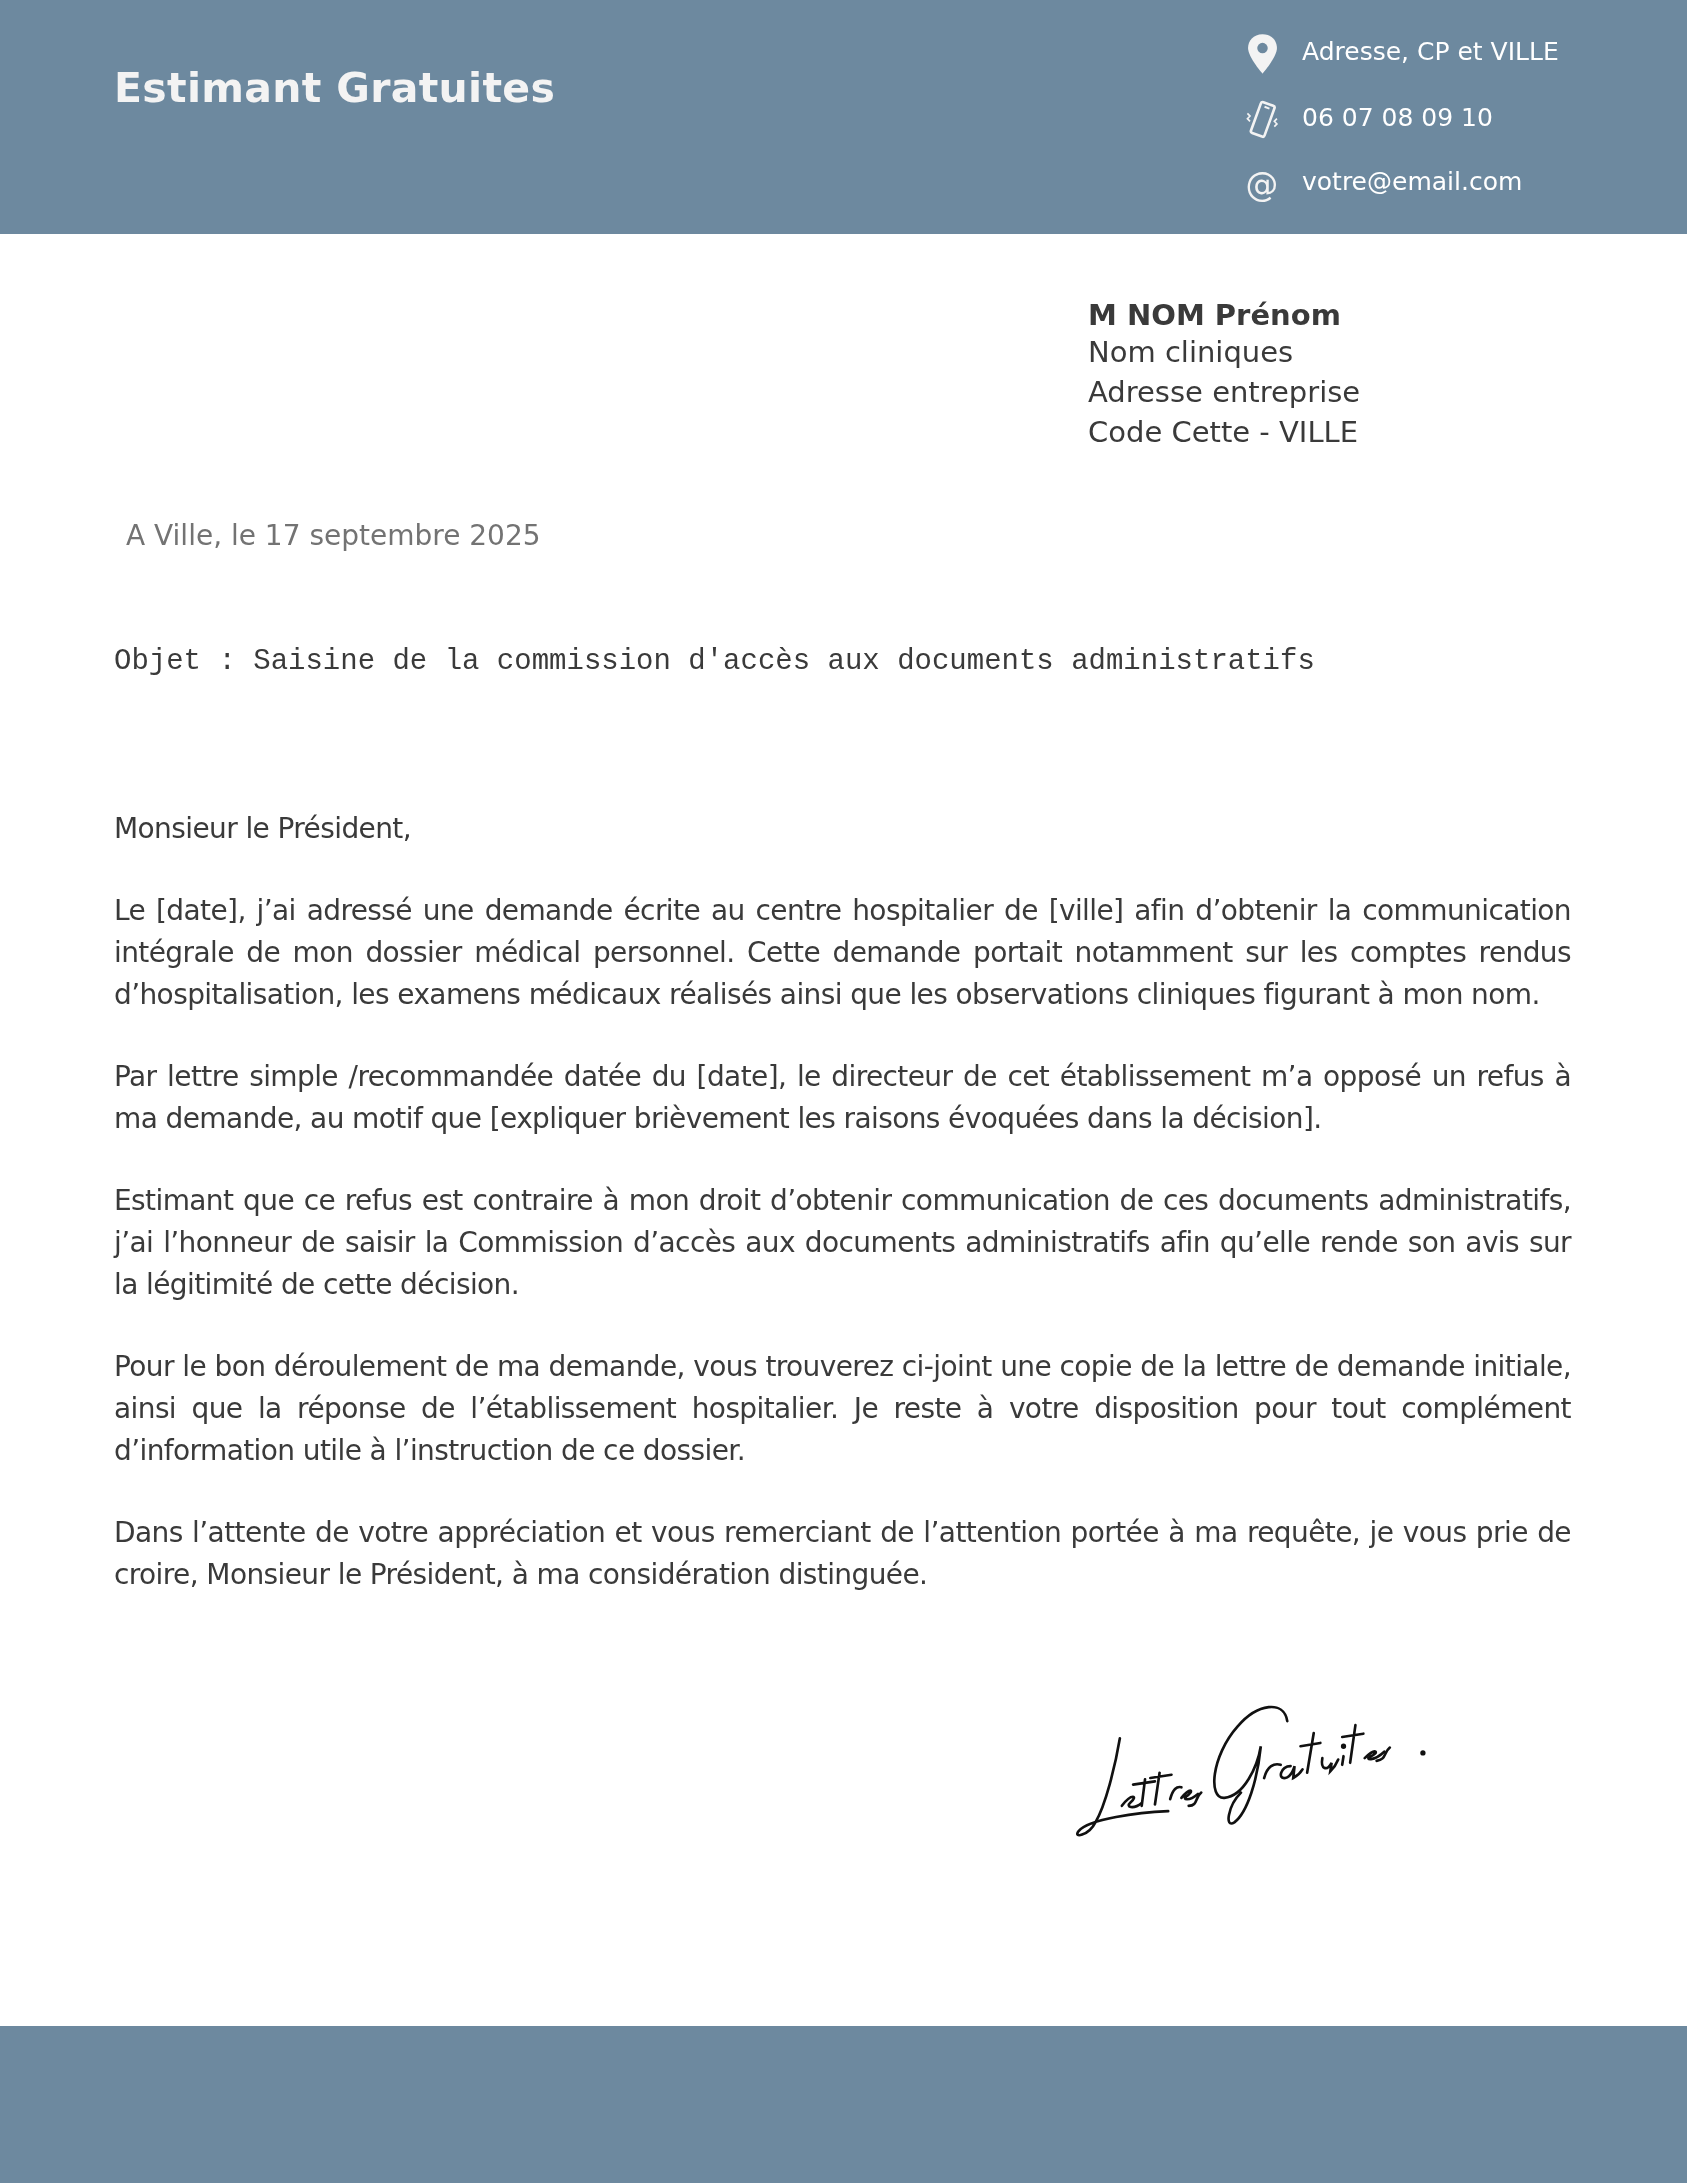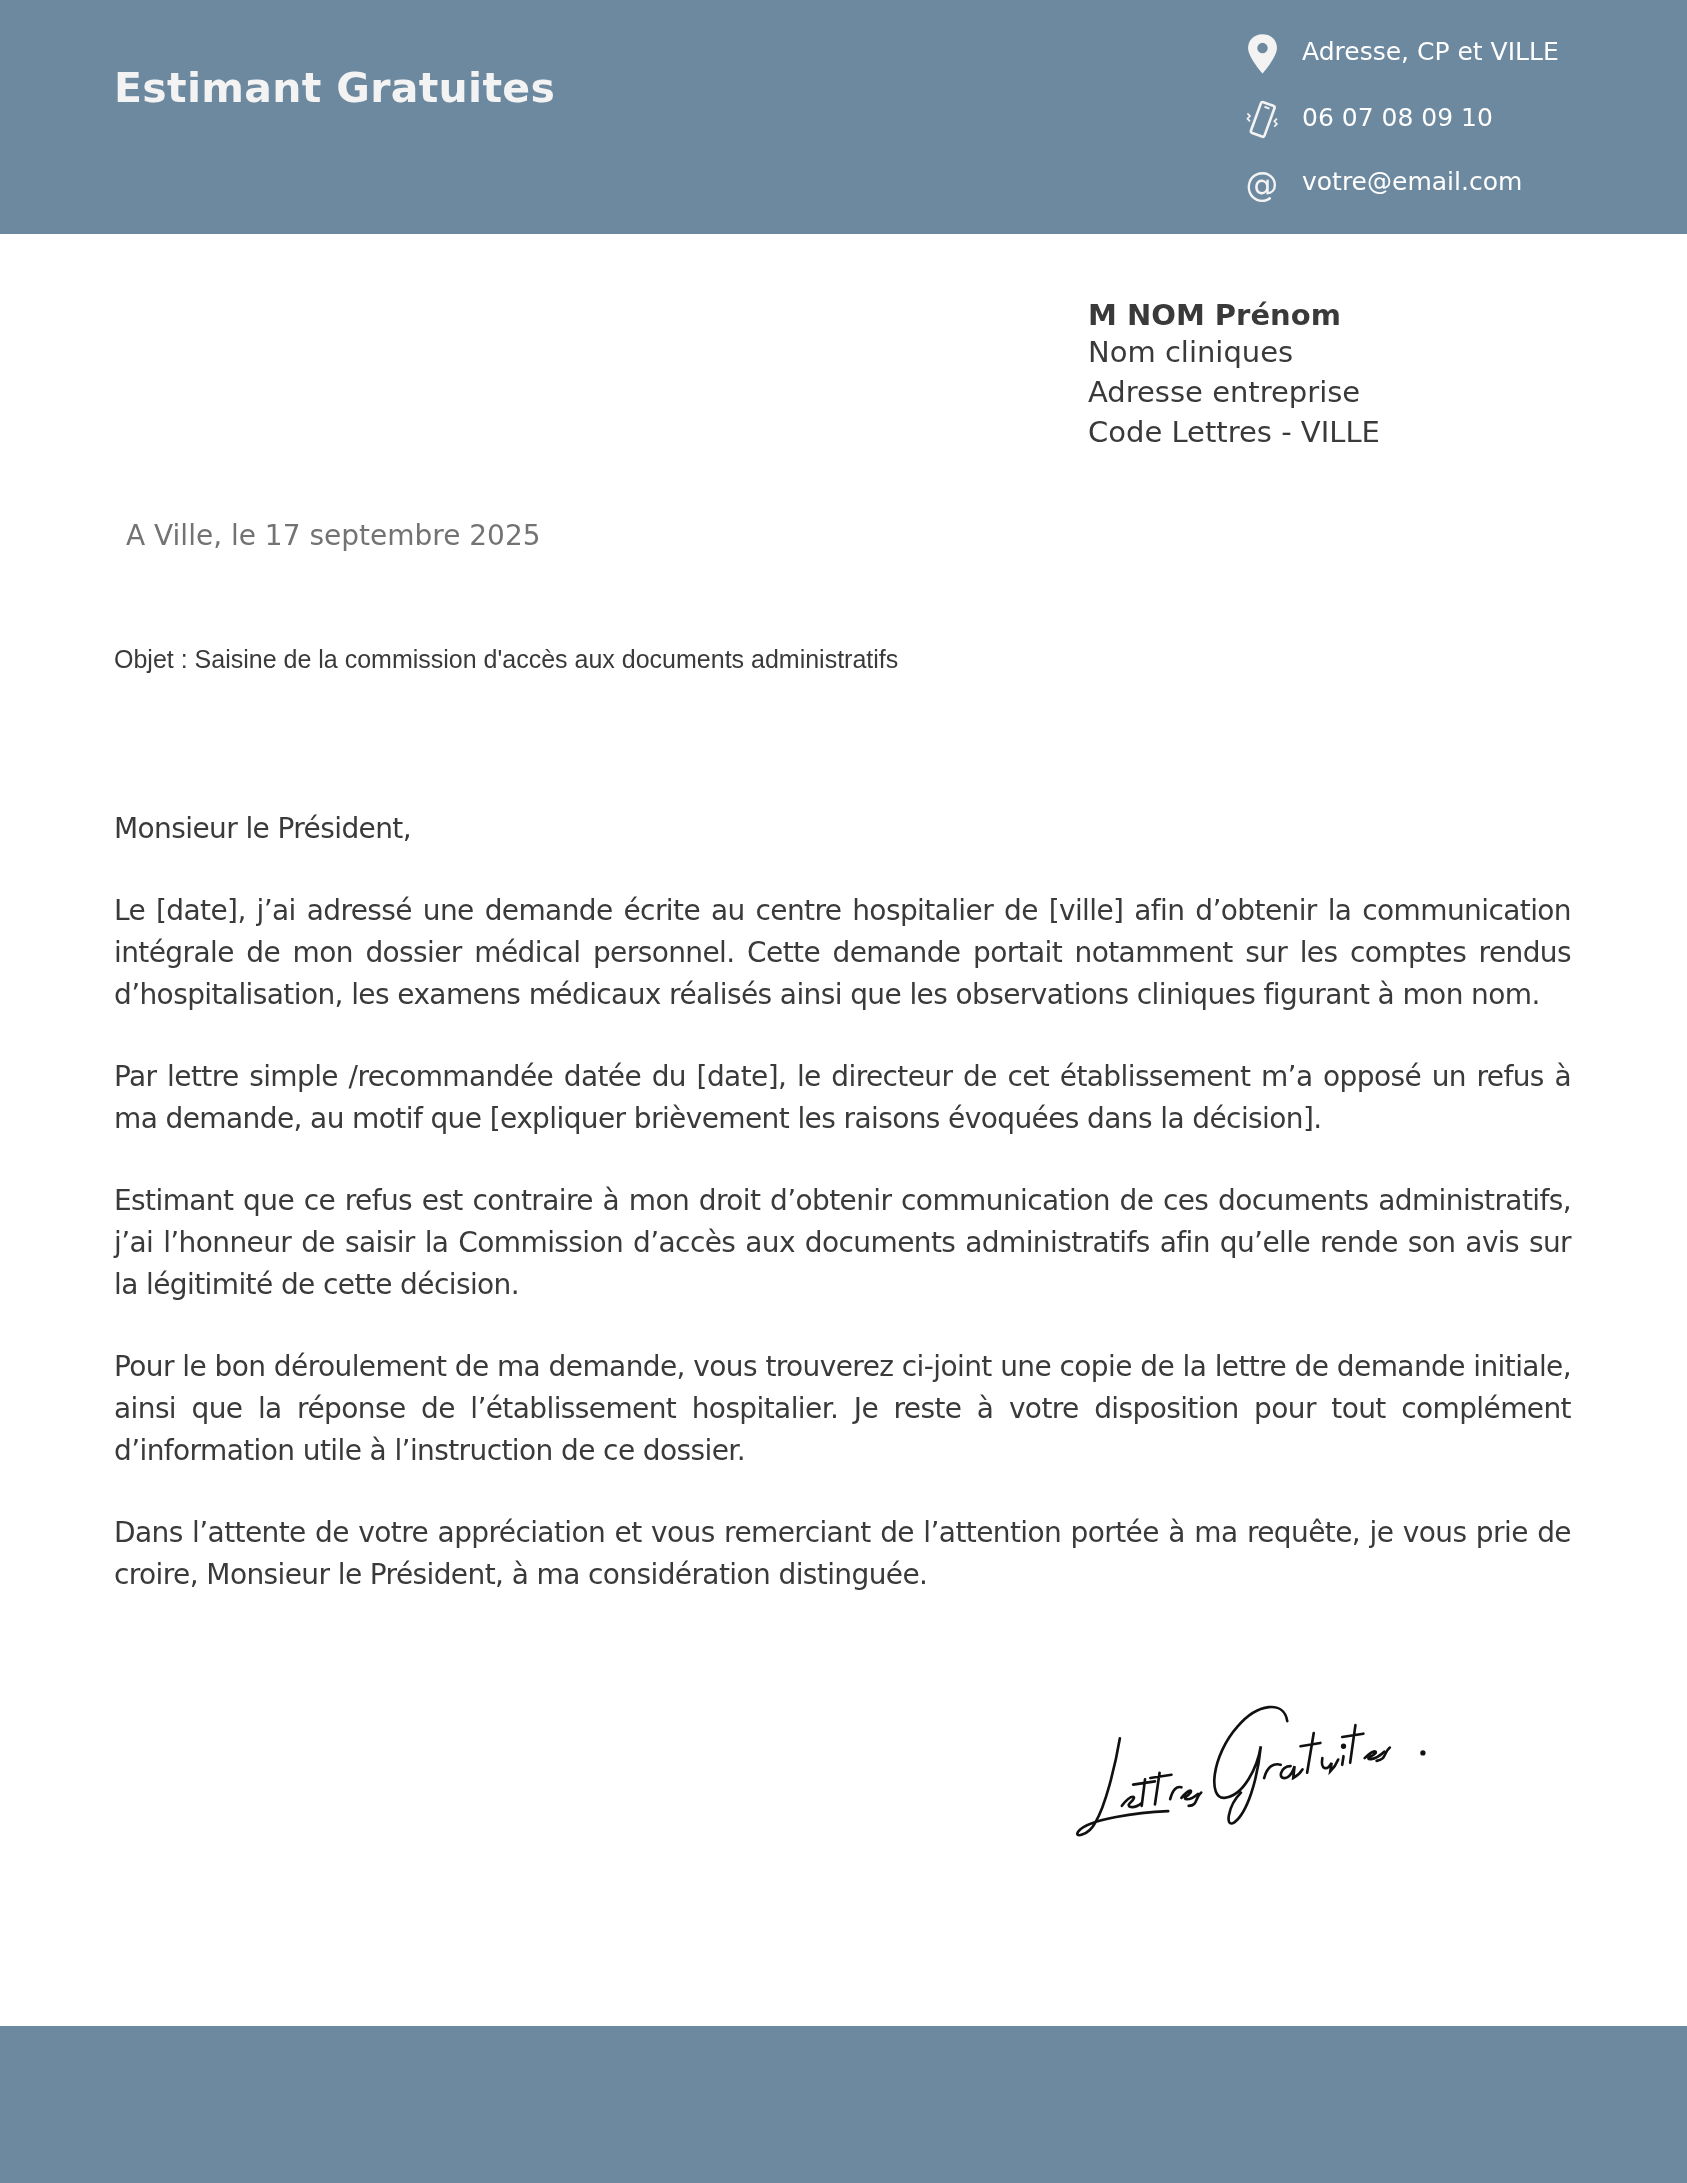--- a/index.html
+++ b/index.html
@@ -34,21 +34,21 @@
     .recipient { position: absolute; left: 1088px; top: 298px; font-family: "DejaVu Sans", sans-serif; }
     .recipient .name { font-weight: bold; font-size: 29px; color: #3a3a3a; }
     .recipient .line { font-size: 29px; line-height: 40px; color: #3a3a3a; }
 
     .date {
       position: absolute; left: 126px; top: 519px;
       font-size: 28px; color: #737373; font-family: "DejaVu Sans", sans-serif;
     }
     .subject {
       position: absolute; left: 114px; top: 645px;
-      font-size: 25px; color: #3a3a3a; font-family: Liberation Sans, sans-serif;
+      font-size: 29px; color: #3a3a3a; font-family: Liberation Mono, monospace;
     }
     .body-text {
       position: absolute; left: 114px; top: 808px; width: 1457px;
       font-family: "DejaVu Sans", sans-serif; color: #3a3a3a;
     }
     .body-text p {
       margin: 0 0 40px 0; font-size: 28px; line-height: 42px;
       text-align: justify; letter-spacing: -0.6px;
     }
     .body-text p.salutation { }
@@ -97,21 +97,21 @@
       </span>
       <span class="txt">votre@email.com</span>
     </div>
   </div>
 </div>
 
 <div class="recipient">
   <div class="name">M NOM Prénom</div>
   <div class="line">Nom cliniques</div>
   <div class="line">Adresse entreprise</div>
-  <div class="line">Code Lettres - VILLE</div>
+  <div class="line">Code Cette - VILLE</div>
 </div>
 
 <div class="date">A Ville, le 17 septembre 2025</div>
 
 <div class="subject">Objet : Saisine de la commission d'accès aux documents administratifs</div>
 
 <div class="body-text">
   <p class="salutation">Monsieur le Président,</p>
   <p>Le [date], j’ai adressé une demande écrite au centre hospitalier de [ville] afin d’obtenir la communication intégrale de mon dossier médical personnel. Cette demande portait notamment sur les comptes rendus d’hospitalisation, les examens médicaux réalisés ainsi que les observations cliniques figurant à mon nom.</p>
   <p>Par lettre simple /recommandée datée du [date], le directeur de cet établissement m’a opposé un refus à ma demande, au motif que [expliquer brièvement les raisons évoquées dans la décision].</p>

